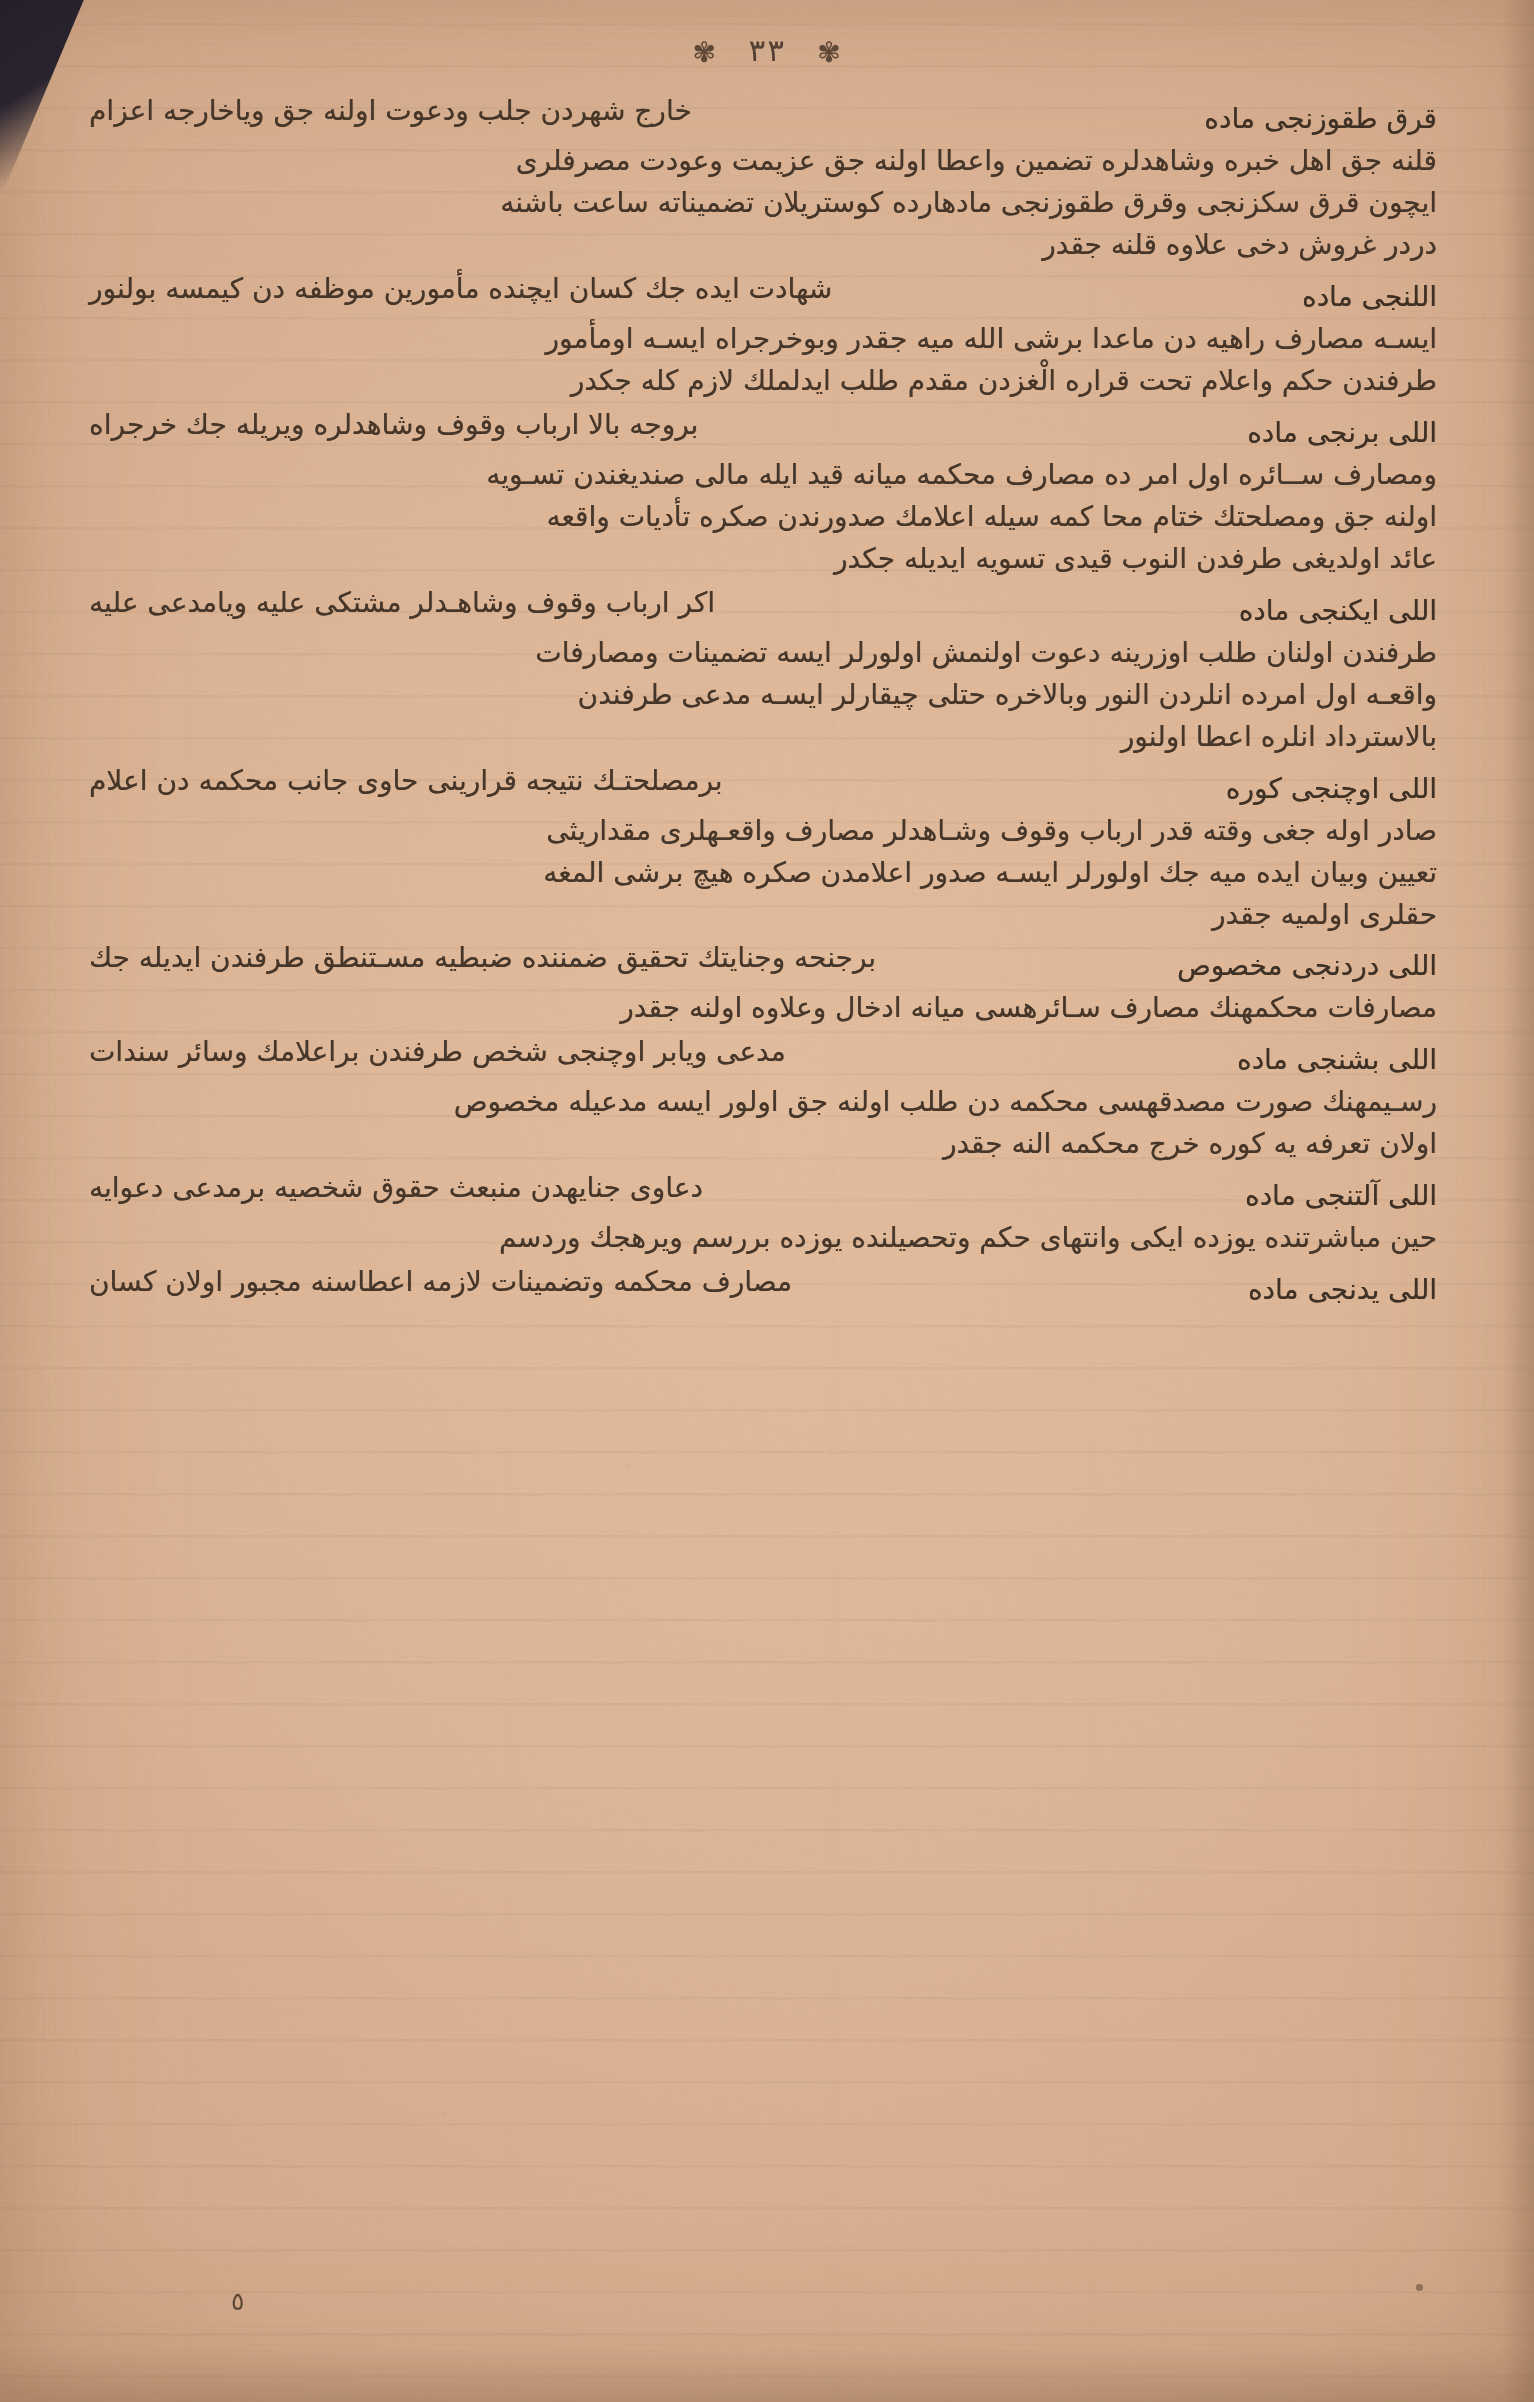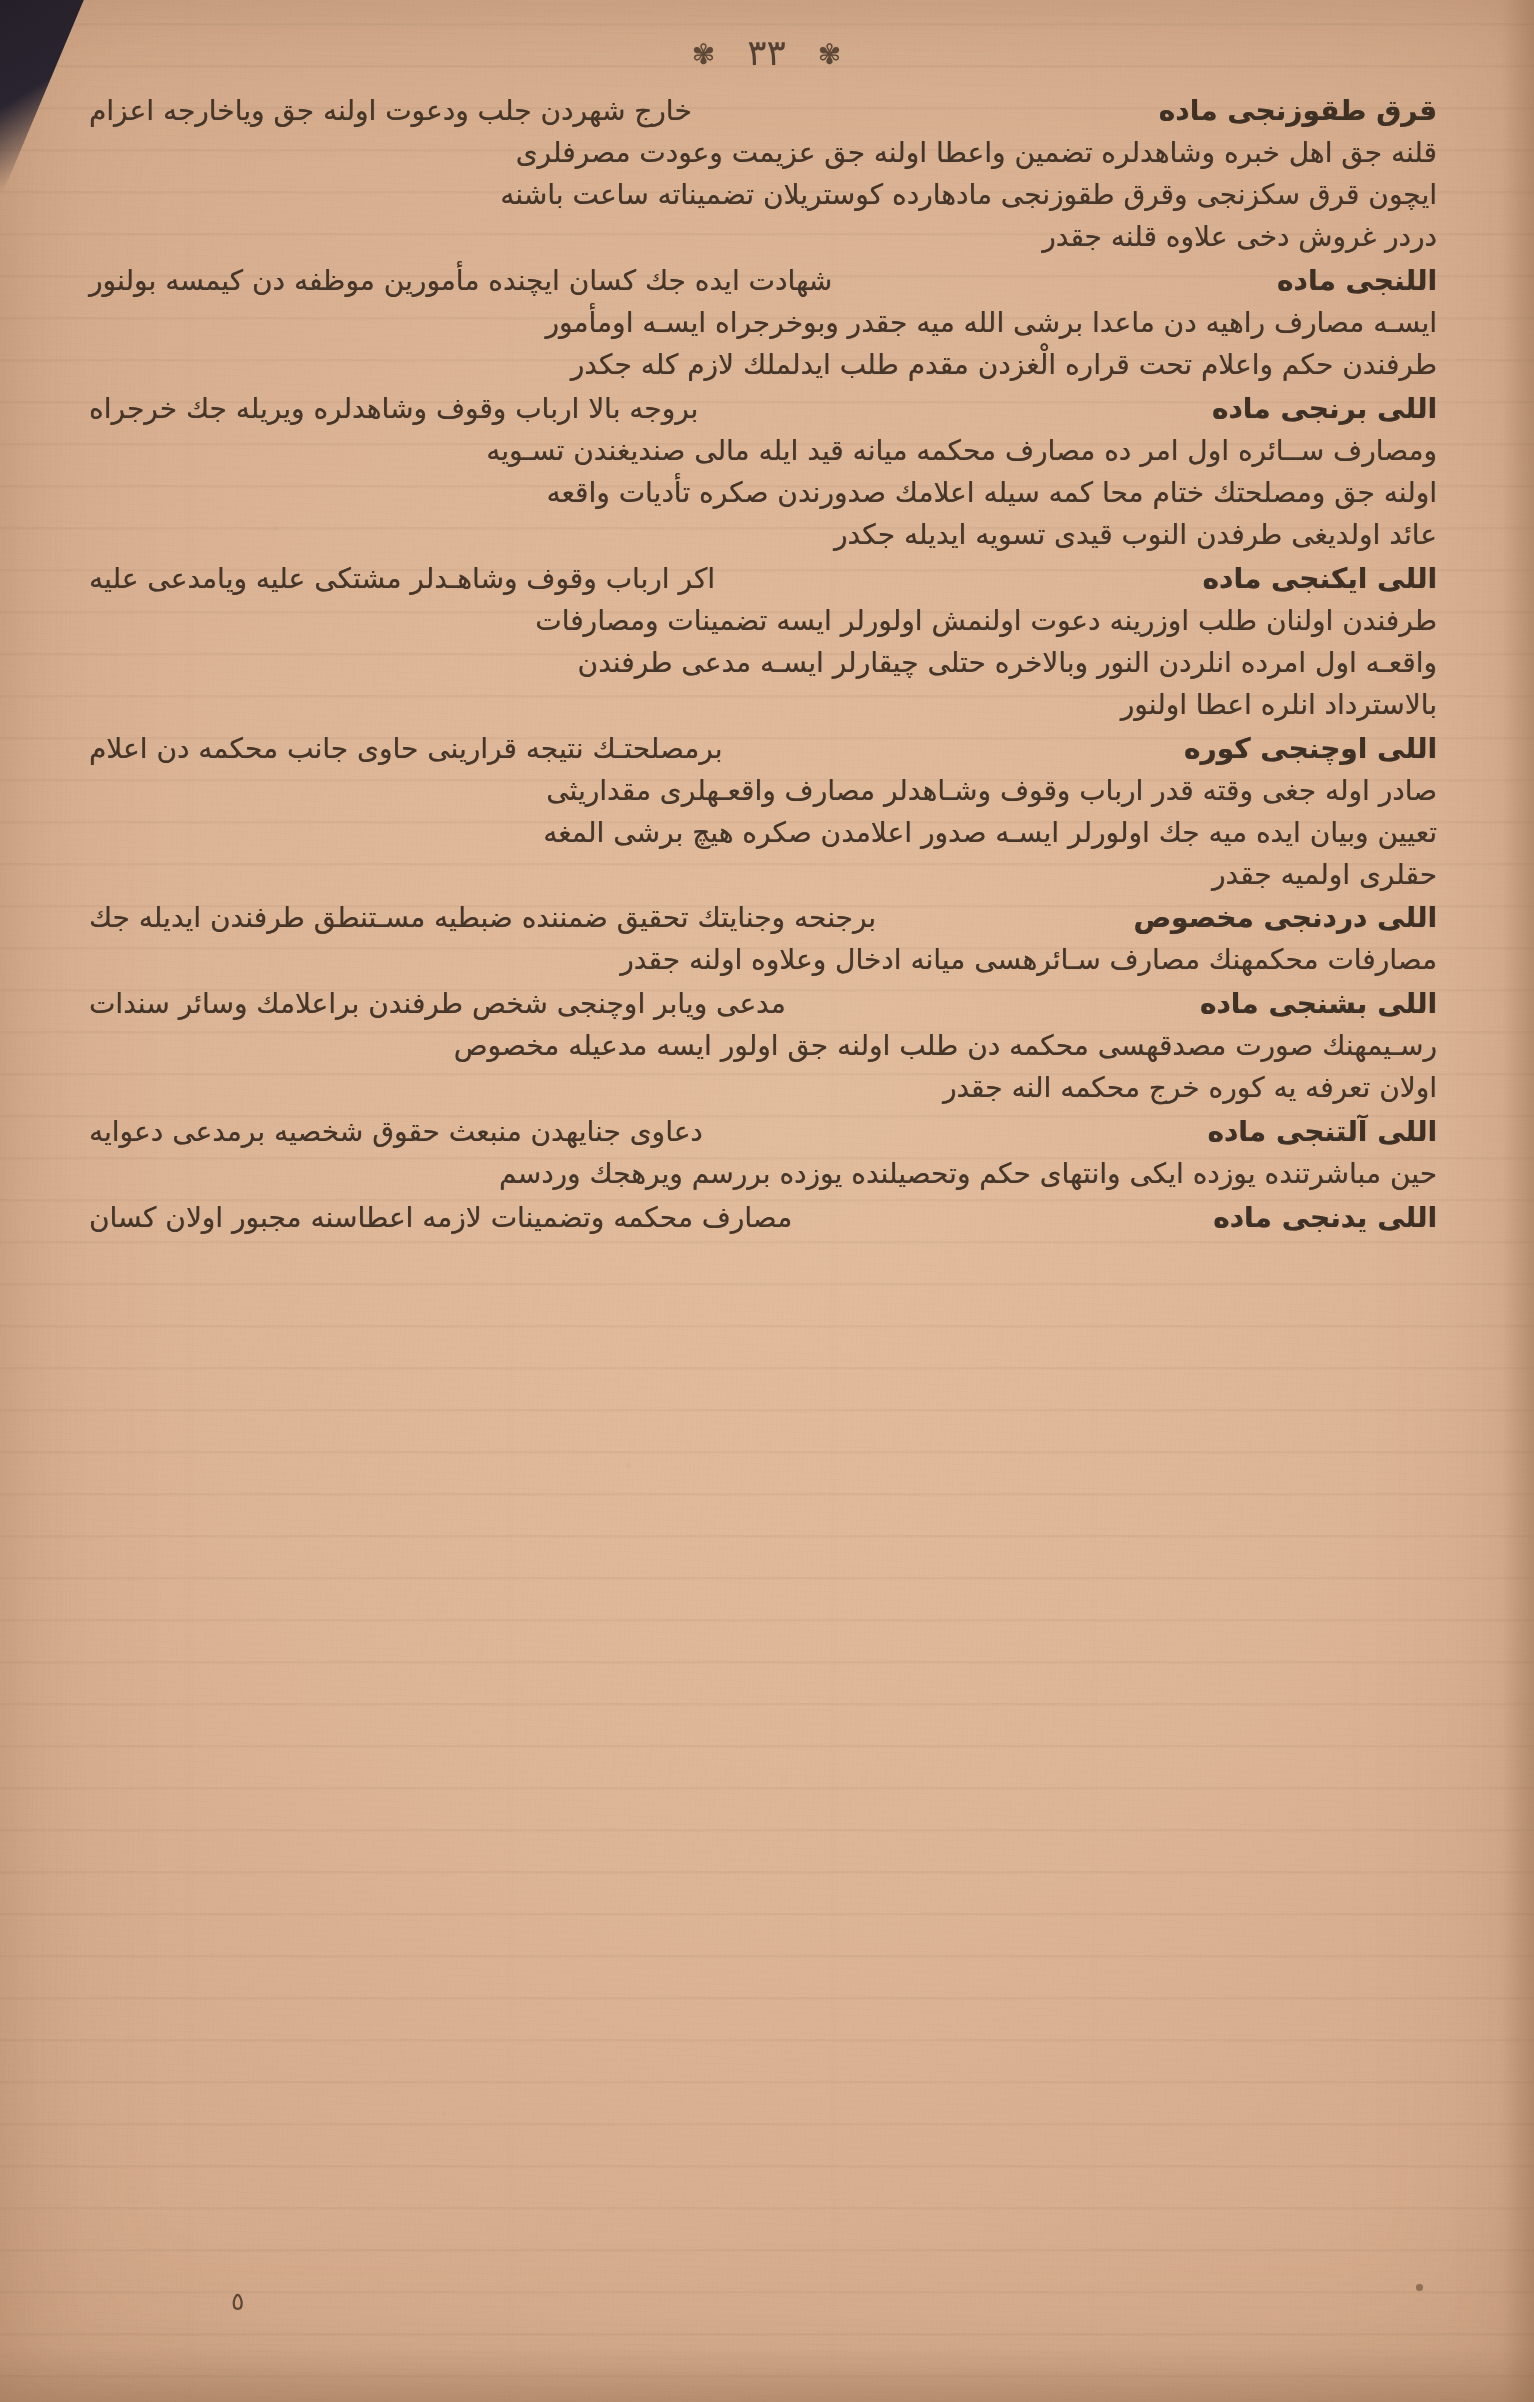--- a/index.html
+++ b/index.html
@@ -104,22 +104,22 @@
   }
   .ornament {
     font-size: 28px;
     line-height: 1;
     color: #4b3a2c;
     opacity: .88;
     transform: translateY(1.9px);
     text-shadow: 0 0 0.9px rgba(70,50,35,.5);
   }
   .folio {
-    font-family: Liberation Serif, serif;
-    font-size: 36px;
+    font-family: Liberation Mono, monospace;
+    font-size: 31px;
     letter-spacing: 1.9px;
     color: #43342a;
     opacity: .9;
   }
 
   
   .body-text {
     position: absolute;
     top: 90px;
     right: 97px;
@@ -151,23 +151,24 @@
     display: flex;
     justify-content: space-between;
     white-space: normal;
   }
   .line.stretch > span { display: inline-block; }
 
   .line.center  { text-align: center;  padding-left: 28px; }
 
   
   .art-label {
-    font-weight: 700;
+    font-weight: 400;
     color: #33271d;
     letter-spacing: 0;
+    margin-top: 8px;
   }
   .art-gap { display: inline-block; width: 69px; }
 
   
   .bleed {
     position: absolute;
     inset: 0;
     pointer-events: none;
     opacity: .055;
     background:

